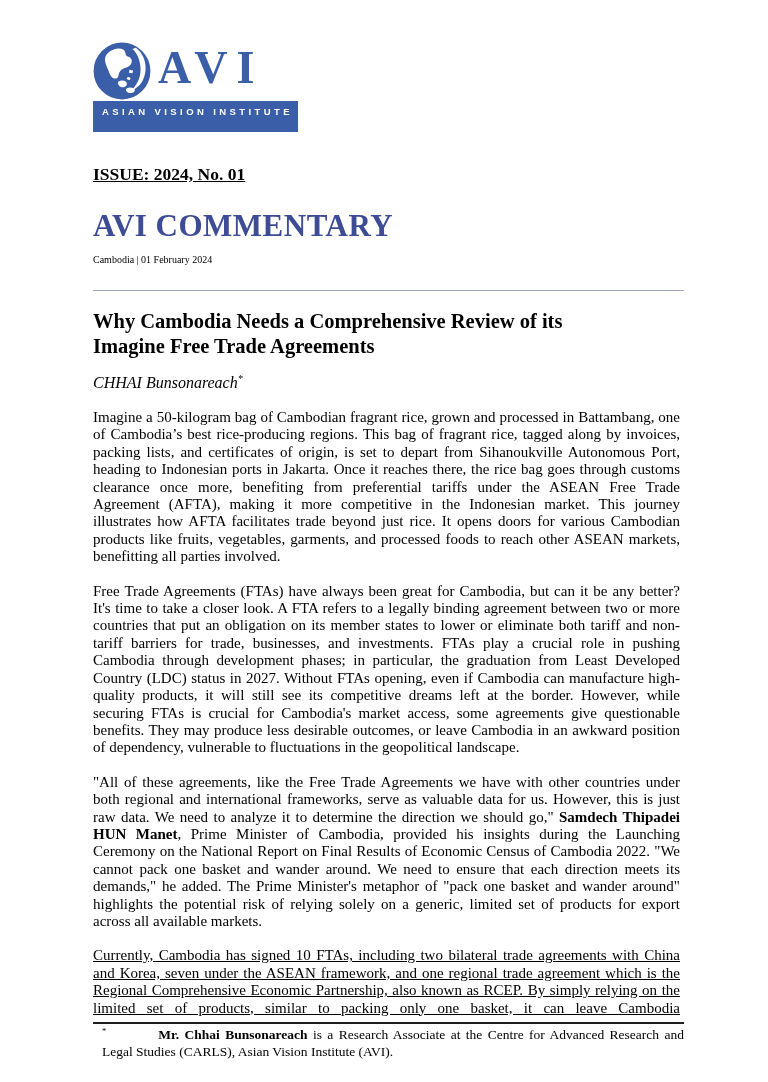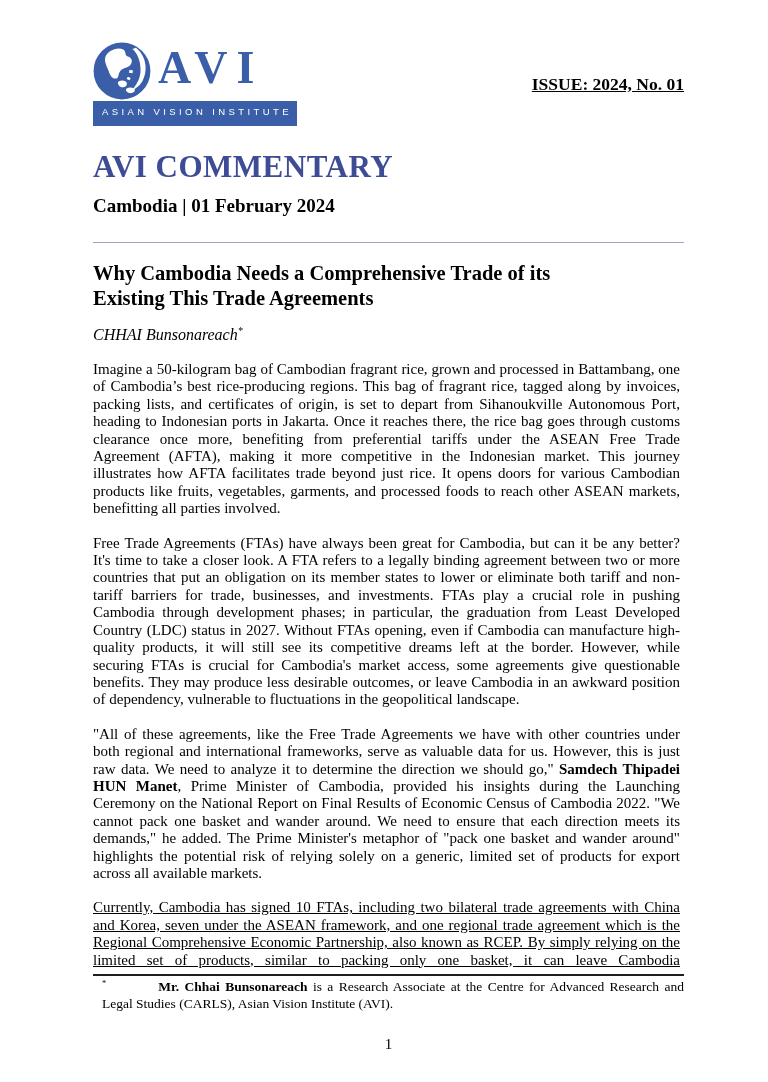--- a/index.html
+++ b/index.html
@@ -14,41 +14,41 @@
     width: 768px;
     min-height: 1082px;
     background: #ffffff;
     font-family: "Liberation Serif", serif;
     color: #000;
     padding: 42px 84px 30px 93px;
     position: relative;
     overflow: hidden;
   }
   
-  .header { display: flex; justify-content: space-between; align-items: flex-start; }
+  .header { display: flex; justify-content: space-between; align-items: flex-start; flex-direction: column; }
   .logo-block { display: inline-block; }
   .logo-row { display: flex; align-items: flex-start; }
   .globe { width: 58px; height: 58px; display: block; }
   .logo-acronym {
     font-family: "Liberation Serif", serif;
     font-weight: bold;
     font-size: 46px;
     line-height: 52px;
     letter-spacing: 9px;
     color: var(--brand);
     margin-left: 7px;
   }
   .logo-bar {
     background: var(--brand);
     color: #fff;
     font-family: "Liberation Sans", sans-serif;
-    font-weight: normal;
+    font-weight: bold;
     font-size: 9.5px;
     letter-spacing: 3.4px;
-    padding: 5px 5px 9px 9px;
+    padding: 5px 5px 15px 9px;
     margin-top: 1px;
     width: fit-content;
     white-space: nowrap;
   }
   .issue {
     font-weight: bold;
     font-size: 17.5px;
     margin-top: 32px;
     white-space: nowrap;
     text-decoration: underline;
@@ -56,22 +56,22 @@
   
   .masthead-title {
     color: var(--masthead);
     font-weight: bold;
     font-size: 31px;
     line-height: 34px;
     letter-spacing: 0.5px;
     margin-top: 24px;
   }
   .dateline {
-    font-weight: bold;
-    font-size: 19px;
+    font-weight: normal;
+    font-size: 10px;
     margin-top: 11px;
   }
   .divider {
     border: none;
     border-top: 1.5px solid var(--divider);
     margin: 25px 0 0 0;
   }
   
   .article-title {
     font-size: 20.5px;
@@ -134,21 +134,21 @@
       </div>
       <div class="logo-bar">ASIAN VISION INSTITUTE</div>
     </div>
     <div class="issue">ISSUE: 2024, No. 01</div>
   </div>
 
   <div class="masthead-title">AVI COMMENTARY</div>
   <div class="dateline">Cambodia | 01 February 2024</div>
   <hr class="divider">
 
-  <h1 class="article-title"><span>Why Cambodia Needs a Comprehensive Trade of its</span><br><span>Existing This Trade Agreements</span></h1>
+  <h1 class="article-title"><span>Why Cambodia Needs a Comprehensive Review of its</span><br><span>Imagine Free Trade Agreements</span></h1>
 
   <div class="author"><span>CHHAI Bunsonareach</span><sup>*</sup></div>
 
   <div class="body-text">
     <p><span>Imagine a 50-kilogram bag of Cambodian fragrant rice, grown and processed in Battambang, one of Cambodia’s best rice-producing regions. This bag of fragrant rice, tagged along by invoices, packing lists, and certificates of origin, is set to depart from Sihanoukville Autonomous Port, heading to Indonesian ports in Jakarta. Once it reaches there, the rice bag goes through customs clearance once more, benefiting from preferential tariffs under the ASEAN Free Trade Agreement (AFTA), making it more competitive in the Indonesian market. This journey illustrates how AFTA facilitates trade beyond just rice. It opens doors for various Cambodian products like fruits, vegetables, garments, and processed foods to reach other ASEAN markets, benefitting all parties involved.</span></p>
     <p><span>Free Trade Agreements (FTAs) have always been great for Cambodia, but can it be any better? It's time to take a closer look. A FTA refers to a legally binding agreement between two or more countries that put an obligation on its member states to lower or eliminate both tariff and non-tariff barriers for trade, businesses, and investments. FTAs play a crucial role in pushing Cambodia through development phases; in particular, the graduation from Least Developed Country (LDC) status in 2027. Without FTAs opening, even if Cambodia can manufacture high-quality products, it will still see its competitive dreams left at the border. However, while securing FTAs is crucial for Cambodia's market access, some agreements give questionable benefits. They may produce less desirable outcomes, or leave Cambodia in an awkward position of dependency, vulnerable to fluctuations in the geopolitical landscape.</span></p>
     <p><span>"All of these agreements, like the Free Trade Agreements we have with other countries under both regional and international frameworks, serve as valuable data for us. However, this is just raw data. We need to analyze it to determine the direction we should go," </span><span style="font-weight: bold;">Samdech Thipadei HUN Manet</span><span>, Prime Minister of Cambodia, provided his insights during the Launching Ceremony on the National Report on Final Results of Economic Census of Cambodia 2022. "We cannot pack one basket and wander around. We need to ensure that each direction meets its demands," he added. The Prime Minister's metaphor of "pack one basket and wander around" highlights the potential risk of relying solely on a generic, limited set of products for export across all available markets.</span></p>
     <p class="continued"><span>Currently, Cambodia has signed 10 FTAs, including two bilateral trade agreements with China and Korea, seven under the ASEAN framework, and one regional trade agreement which is the Regional Comprehensive Economic Partnership, also known as RCEP. By simply relying on the limited set of products, similar to packing only one basket, it can leave Cambodia</span></p>
   </div>
 

